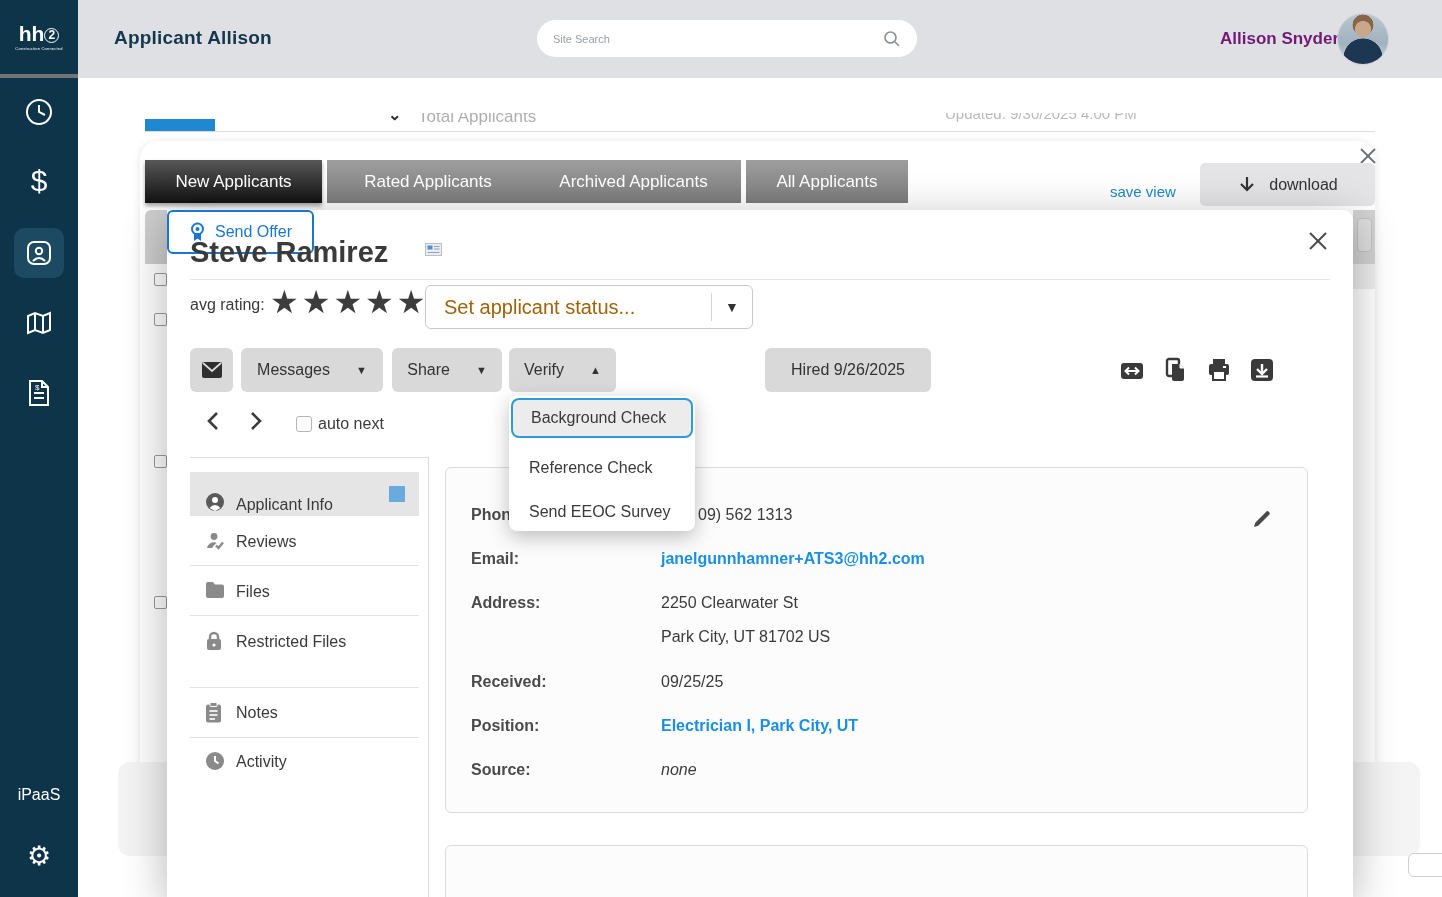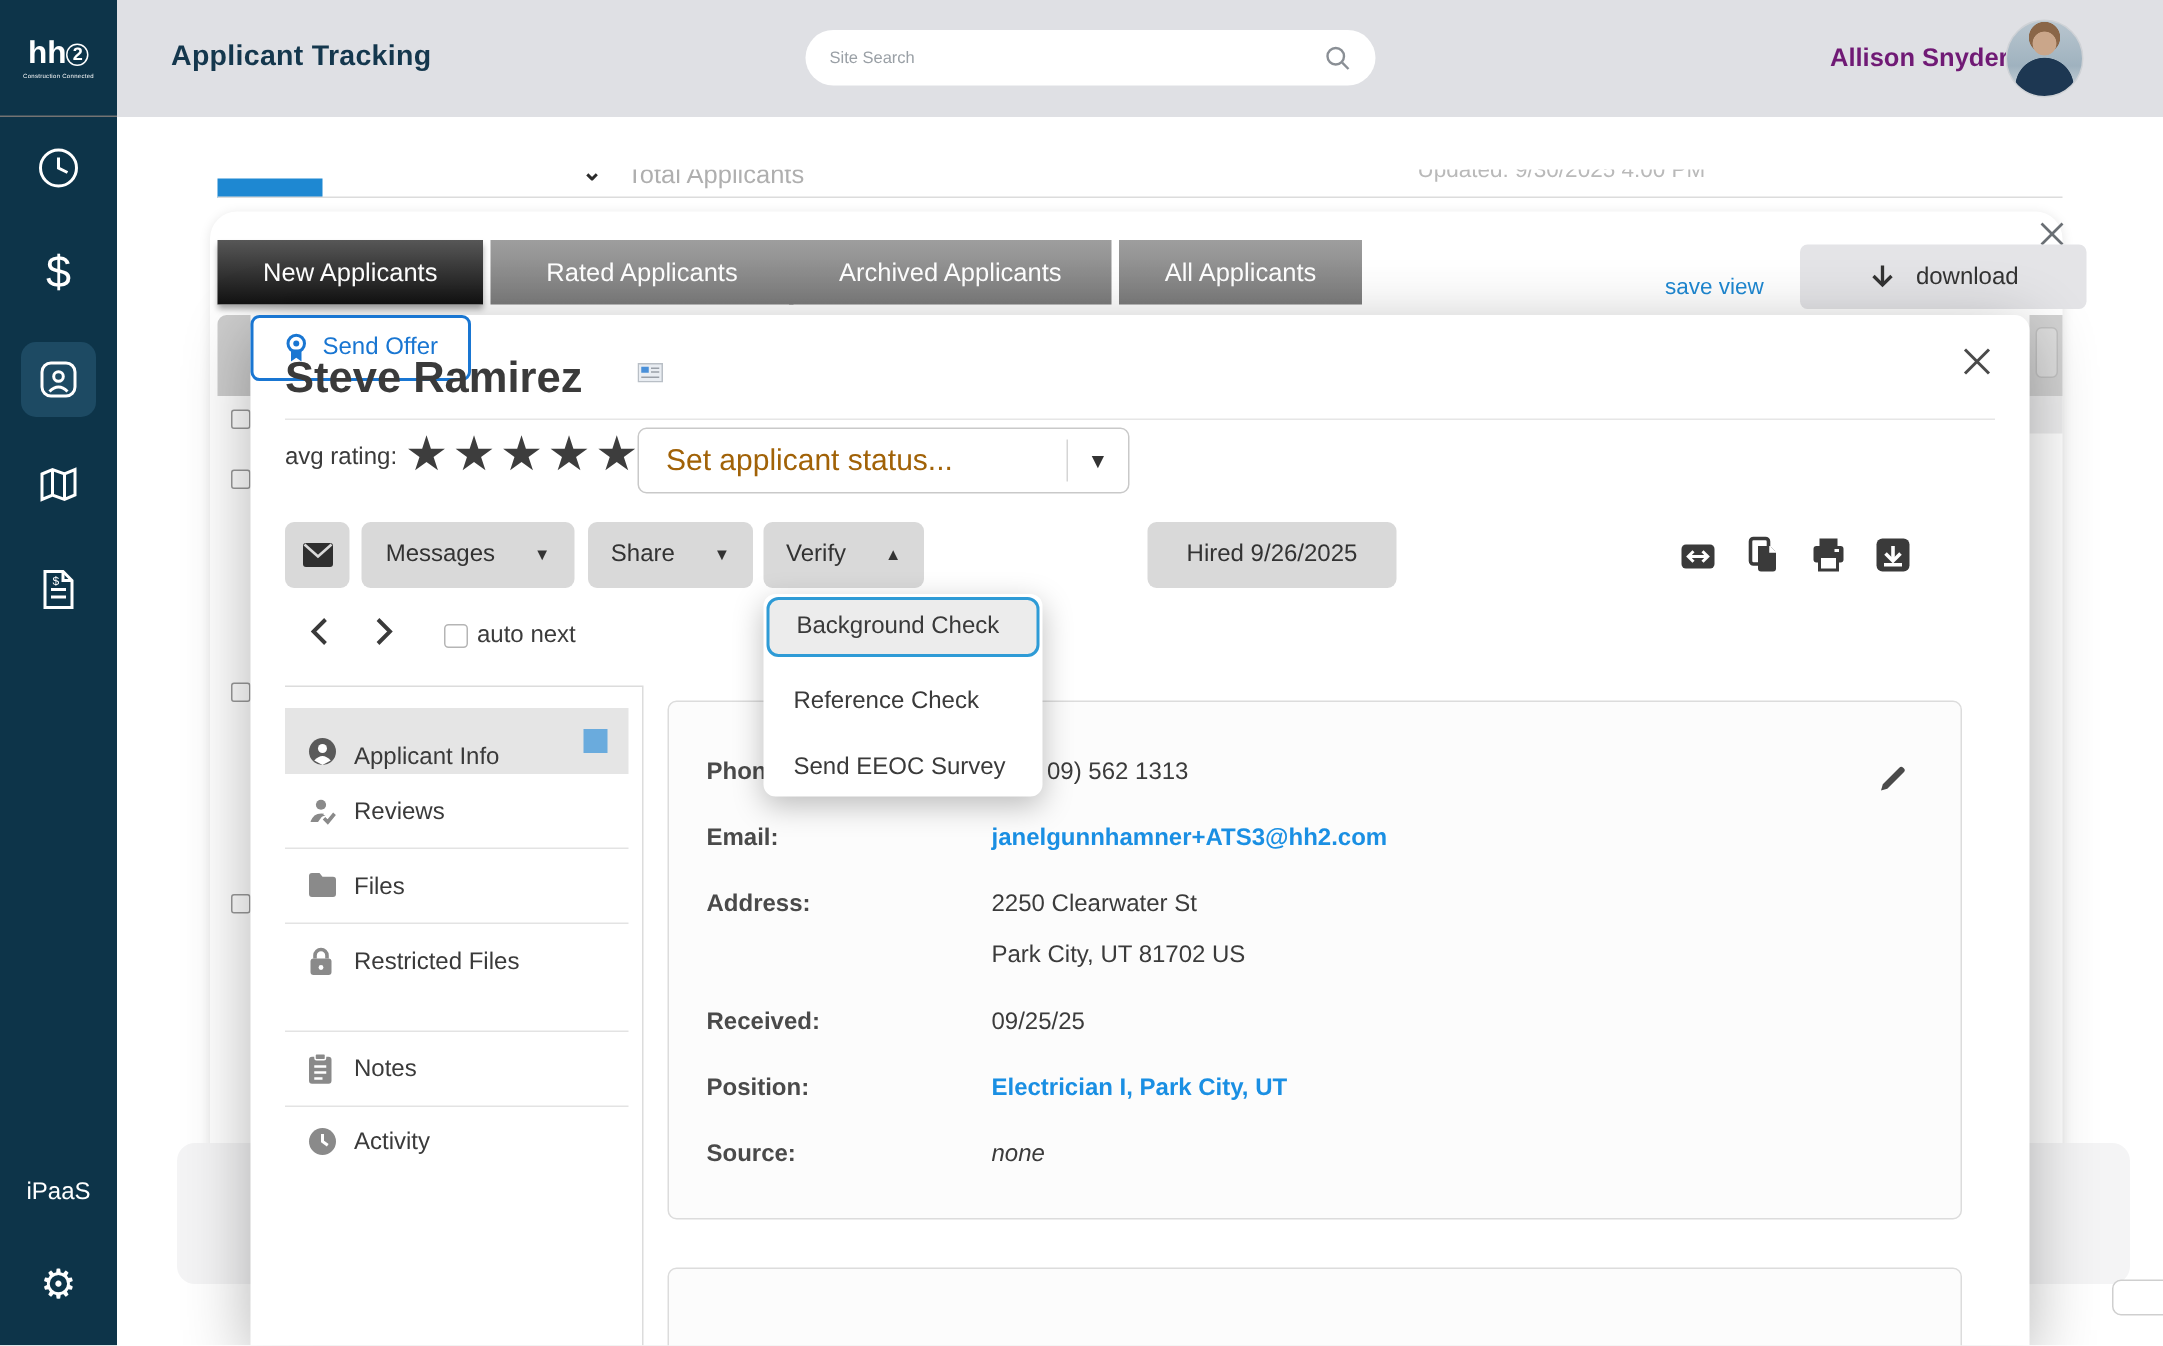--- a/index.html
+++ b/index.html
@@ -17,21 +17,21 @@
   .avatar { left:1337px; top:13px; width:52px; height:52px; border-radius:50%;
             background:
               radial-gradient(circle at 50% 30%, #caa68a 0 18%, transparent 19%),
               radial-gradient(circle at 50% 22%, #8a6648 0 22%, transparent 23%),
               radial-gradient(circle at 50% 88%, #1d3752 0 38%, transparent 39%),
               linear-gradient(180deg,#b9c6cf 0%, #9fb2bf 60%, #d8dde1 100%);
             border:1px solid #cfd2d6; }
 
   
   .sidebar { left:0; top:0; width:78px; height:897px; background:#0d3449; }
-  .logo-block { left:0; top:0; width:78px; height:78px; background:#0d3449; border-bottom:1px solid #737373; display:flex; flex-direction:column; align-items:center; justify-content:center; }
+  .logo-block { left:0; top:0; width:78px; height:78px; background:#0d3449; border-bottom:4px solid #737373; display:flex; flex-direction:column; align-items:center; justify-content:center; }
   .logo-main { color:#fff; font-size:21px; font-weight:bold; line-height:1; }
   .logo-main .two { display:inline-block; font-size:12px; border:1.5px solid #fff; border-radius:50%; width:15px; height:15px; line-height:12px; text-align:center; vertical-align:2px; }
   .logo-sub { color:#fff; font-size:4px; margin-top:2px; letter-spacing:.2px; }
   .side-icon { left:0; width:78px; height:46px; display:flex; align-items:center; justify-content:center; cursor:pointer; }
   .side-icon svg { stroke:#fff; fill:none; stroke-width:2; }
   .side-selected { left:14px; width:50px; height:50px; background:#1d4a63; border-radius:10px; display:flex; align-items:center; justify-content:center; }
   .ipaas { left:0; top:786px; width:78px; text-align:center; color:#fff; font-size:16px; }
   .gear { left:0; top:840px; width:78px; text-align:center; color:#fff; font-size:27px; cursor:pointer; }
 
   
@@ -40,21 +40,21 @@
   .bg-total { position:absolute; left:340px; top:-6px; font-size:17px; color:#6d6d6d; opacity:.55; }
   .bg-total-chev { position:absolute; left:310px; top:-8px; font-size:16px; color:#2b2b2b; font-weight:bold; }
   .bg-updated { position:absolute; left:867px; top:-8px; font-size:15px; color:#8a8a8a; opacity:.6; }
   .bg-rule { left:145px; top:131px; width:1230px; height:1px; background:#dcdcdc; }
   .bg-panel { left:140px; top:141px; width:1235px; height:715px; background:#fff; border-radius:18px 18px 0 0; box-shadow:0 1px 8px rgba(0,0,0,.10); }
   .panel-close { left:1353px; top:141px; width:30px; height:30px; display:flex; align-items:center; justify-content:center; cursor:pointer; }
   .tab { top:160px; height:43px; color:#fff; font-size:17px; display:flex; align-items:center; justify-content:center; cursor:pointer; }
   .tab-inactive { background:linear-gradient(180deg,#9e9e9e 0%, #7c7c7c 100%); }
   .tab-active { background:linear-gradient(180deg,#575757 0%, #121212 100%); box-shadow:0 3px 4px rgba(0,0,0,.35); }
   .save-view { left:1110px; top:183px; font-size:15px; color:#1e88d2; cursor:pointer; }
-  .download-btn { left:1200px; top:163px; width:191px; height:43px; background:#e4e4e7; border-radius:5px; display:flex; align-items:center; justify-content:center; gap:12px; font-size:16px; color:#333; cursor:pointer; }
+  .download-btn { left:1200px; top:163px; width:175px; height:43px; background:#e4e4e7; border-radius:5px; display:flex; align-items:center; justify-content:center; gap:12px; font-size:16px; color:#333; cursor:pointer; }
   .tblhead-left { left:145px; top:210px; width:22px; height:54px; background:#cdcdcd; border-radius:6px 0 0 0; }
   .tblhead-right { left:1353px; top:210px; width:22px; height:54px; background:#d2d2d2; }
   .tblhead-right-inner { left:1357px; top:218px; width:15px; height:34px; background:#dedede; border:1px solid #c2c2c2; border-radius:4px; }
   .tblrow-right { left:1353px; top:264px; width:22px; height:25px; background:#ededee; }
   .bg-checkbox { left:154px; width:13px; height:13px; border:1px solid #9a9a9a; border-radius:2px; background:#fff; }
   .bg-strip { left:118px; top:762px; width:1302px; height:94px; background:#f4f4f5; border-radius:12px; }
   .below-strip { left:78px; top:856px; width:1364px; height:41px; background:#fff; }
 
   
   .modal { left:167px; top:210px; width:1186px; height:687px; background:#fff; border-radius:10px 10px 0 0; box-shadow:0 10px 45px rgba(0,0,0,.30); }
@@ -104,21 +104,21 @@
 
   .card2 { left:278px; top:635px; width:863px; height:60px; background:#fcfcfc; border:1px solid #dcdcdc; border-radius:6px; }
   .card2-btn { position:absolute; left:962px; top:7px; width:44px; height:24px; background:#fff; border:1px solid #cfcfcf; border-radius:6px; cursor:pointer; }
 </style>
 </head>
 <body>
 
 <div id="root">
 
   <div class="abs header"></div>
-  <div class="abs app-title">Applicant Tracking</div>
+  <div class="abs app-title">Applicant Allison</div>
   <div class="abs search-box">
     <input type="text" placeholder="Site Search" style="">
     <svg width="18" height="18" viewBox="0 0 18 18">
       <circle cx="7.5" cy="7.5" r="5.5" fill="none" stroke="#8a8f95" stroke-width="1.6"></circle>
       <line x1="11.8" y1="11.8" x2="16" y2="16" stroke="#8a8f95" stroke-width="1.6"></line>
     </svg>
   </div>
   <div class="abs user-name">Allison Snyder</div>
   <div class="abs avatar"></div>
 

